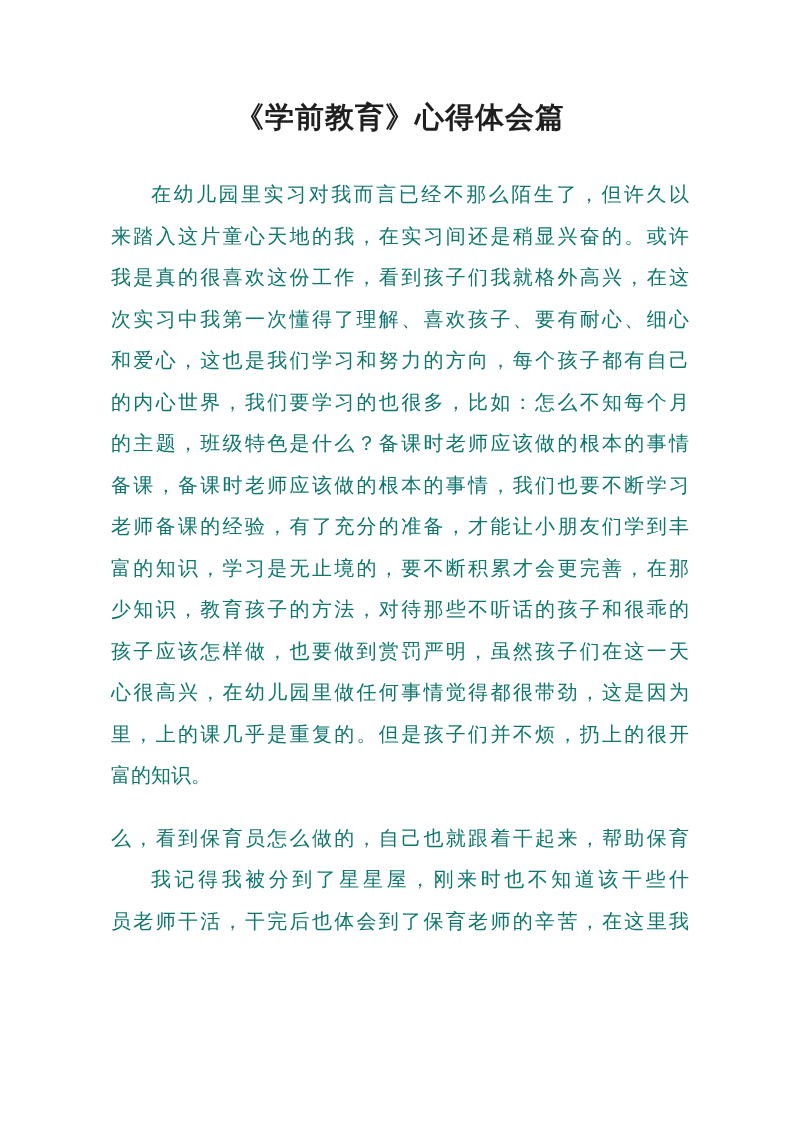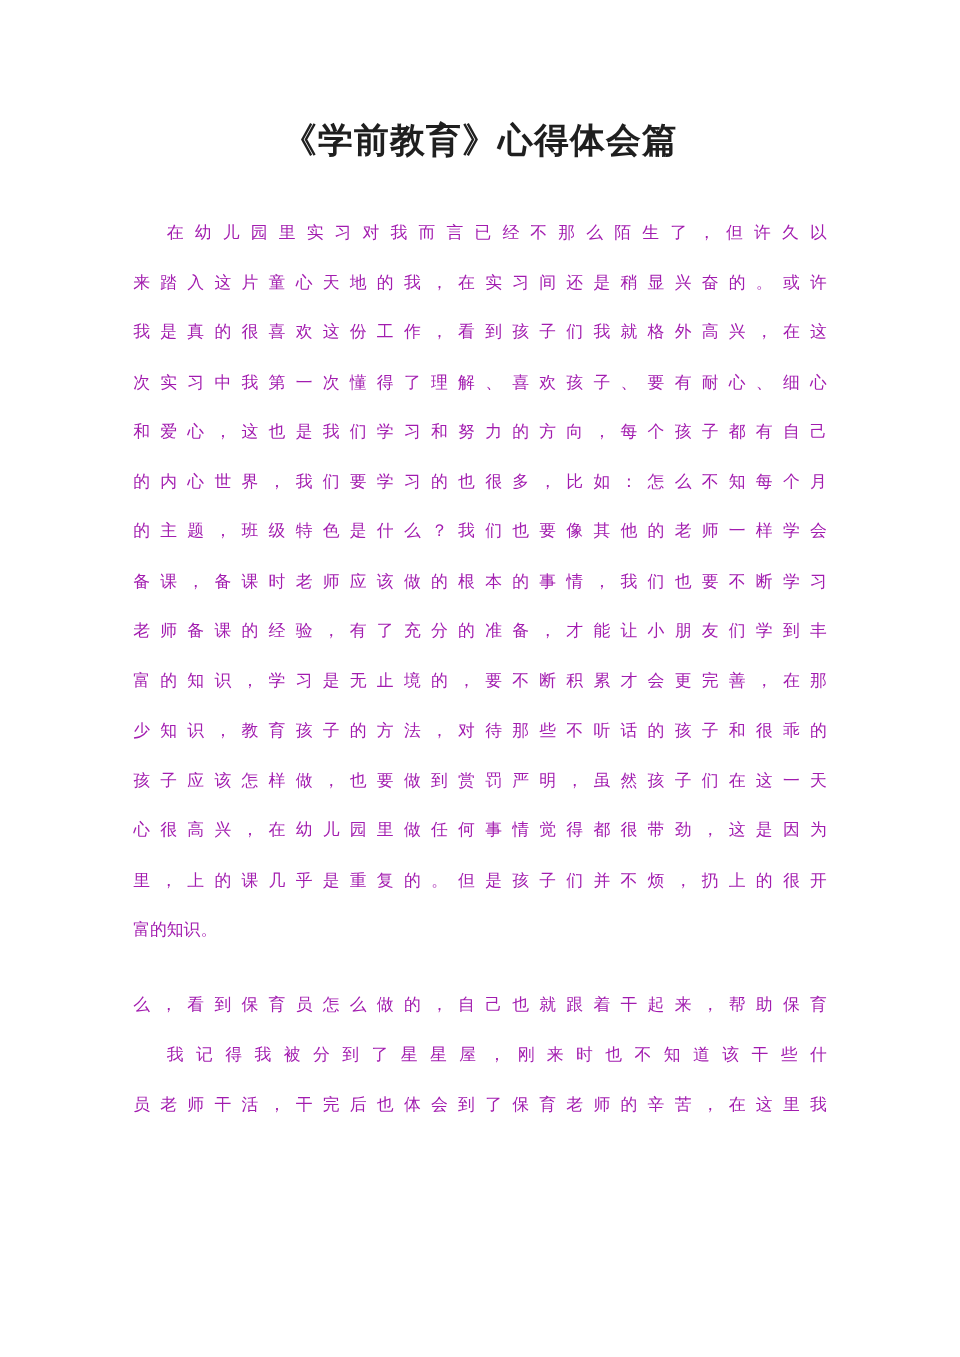--- a/index.html
+++ b/index.html
@@ -25,24 +25,24 @@
     color: #1f1f1f;
   }
   .doc-body {
     margin: 36px auto 0 auto;
     width: 578px;
   }
   .paragraph {
     margin: 0 0 21px 0;
   }
   .text-line {
-    font-size: 14px;
+    font-size: 20px;
     line-height: 41.5px;
     height: 41.5px;
-    color: #a21caf;
+    color: #0f766e;
     text-align: justify;
     text-align-last: justify;
     -moz-text-align-last: justify;
     text-justify: inter-character;
     white-space: normal;
     overflow: hidden;
   }
   .text-line.first-line {
     text-indent: 2em;
   }
@@ -62,21 +62,21 @@
 <div class="page">
   <h1 class="doc-title">《学前教育》心得体会篇</h1>
   <div class="doc-body" id="doc-body">
       <div class="paragraph">
         <div class="text-line first-line">在幼儿园里实习对我而言已经不那么陌生了，但许久以</div>
         <div class="text-line">来踏入这片童心天地的我，在实习间还是稍显兴奋的。或许</div>
         <div class="text-line">我是真的很喜欢这份工作，看到孩子们我就格外高兴，在这</div>
         <div class="text-line">次实习中我第一次懂得了理解、喜欢孩子、要有耐心、细心</div>
         <div class="text-line">和爱心，这也是我们学习和努力的方向，每个孩子都有自己</div>
         <div class="text-line">的内心世界，我们要学习的也很多，比如：怎么不知每个月</div>
-        <div class="text-line">的主题，班级特色是什么？我们也要像其他的老师一样学会</div>
+        <div class="text-line">的主题，班级特色是什么？备课时老师应该做的根本的事情</div>
         <div class="text-line">备课，备课时老师应该做的根本的事情，我们也要不断学习</div>
         <div class="text-line">老师备课的经验，有了充分的准备，才能让小朋友们学到丰</div>
         <div class="text-line">富的知识，学习是无止境的，要不断积累才会更完善，在那</div>
         <div class="text-line">少知识，教育孩子的方法，对待那些不听话的孩子和很乖的</div>
         <div class="text-line">孩子应该怎样做，也要做到赏罚严明，虽然孩子们在这一天</div>
         <div class="text-line">心很高兴，在幼儿园里做任何事情觉得都很带劲，这是因为</div>
         <div class="text-line">里，上的课几乎是重复的。但是孩子们并不烦，扔上的很开</div>
         <div class="text-line last-line">富的知识。</div>
       </div>
       <div class="paragraph">

